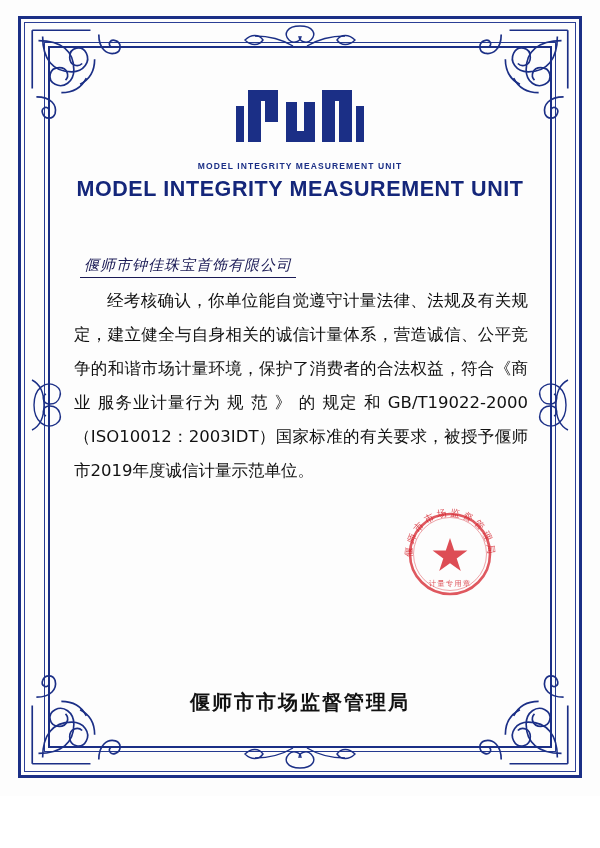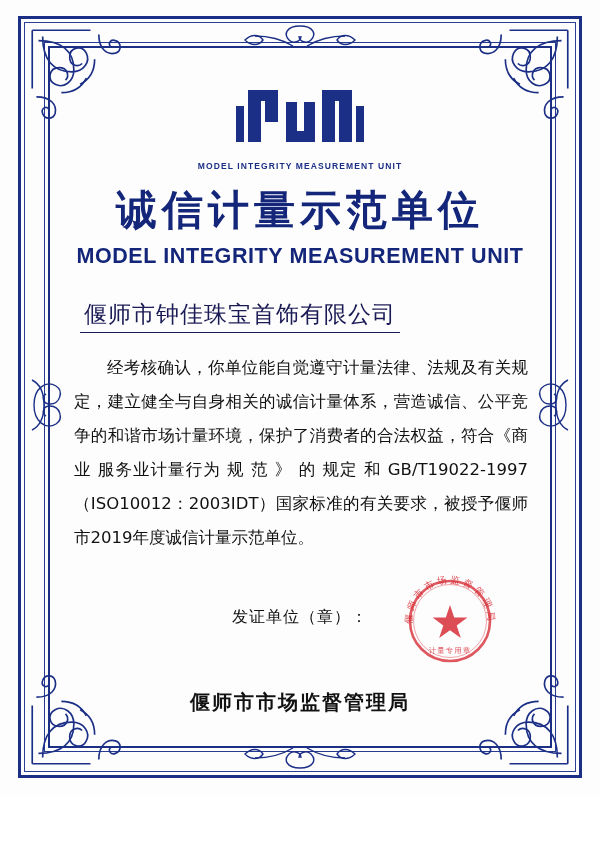--- a/index.html
+++ b/index.html
@@ -149,25 +149,27 @@
     color: #14267a;
   }
   .recipient-line {
     margin-top: 30px;
     padding-left: 22px;
     height: 26px;
   }
   .recipient-name {
     display: inline-block;
     font-family: "Liberation Serif", serif;
-    font-size: 23px;
+    font-style: italic;
+    font-size: 15px;
     color: #1a1a55;
     border-bottom: 1.5px solid #1a1a55;
     padding: 0 4px 2px 4px;
     letter-spacing: 1px;
+    margin-top: 24px;
   }
   .body-text {
     margin-top: 26px;
     padding: 0 14px 0 16px;
     font-size: 16.5px;
     line-height: 34px;
     color: #111;
     text-align: justify;
     text-justify: inter-ideograph;
     font-family: "DejaVu Sans", sans-serif;
@@ -306,33 +308,31 @@
           <rect x="113" y="14" width="13" height="52"></rect>
           <rect x="96" y="14" width="30" height="11"></rect>
           <rect x="10" y="30" width="8" height="36"></rect>
           <rect x="130" y="30" width="8" height="36"></rect>
         </g>
       </svg>
       <div class="logo-caption">MODEL INTEGRITY MEASUREMENT UNIT</div>
     </div>
 
 
-    <div class="title-cn">诚信计量示范单位</div>
     <div class="title-en">MODEL INTEGRITY MEASUREMENT UNIT</div>
 
     <div class="recipient-line">
       <span class="recipient-name">偃师市钟佳珠宝首饰有限公司</span>
     </div>
 
     <div class="body-text">
-      <p>经考核确认，你单位能自觉遵守计量法律、法规及有关规定，建立健全与自身相关的诚信计量体系，营造诚信、公平竞争的和谐市场计量环境，保护了消费者的合法权益，符合《商业 服务业计量行为 规 范 》 的 规定 和 GB/T19022-1997（ISO10012：2003IDT）国家标准的有关要求，被授予偃师市2019年度诚信计量示范单位。</p>
+      <p>经考核确认，你单位能自觉遵守计量法律、法规及有关规定，建立健全与自身相关的诚信计量体系，营造诚信、公平竞争的和谐市场计量环境，保护了消费者的合法权益，符合《商业 服务业计量行为 规 范 》 的 规定 和 GB/T19022-2000（ISO10012：2003IDT）国家标准的有关要求，被授予偃师市2019年度诚信计量示范单位。</p>
     </div>
 
     <div class="issuer-row">
-      <span class="issuer-label">发证单位（章）：</span>
       <div class="stamp">
         <svg viewBox="0 0 104 104">
           <defs>
             <path id="sealarc" d="M 52 52 m -38 0 a 38 38 0 1 1 76 0" fill="none"></path>
           </defs>
           <circle cx="52" cy="52" r="40" fill="none" stroke="#d4202a" stroke-width="2.6" opacity="0.75"></circle>
           <circle cx="52" cy="52" r="36.5" fill="none" stroke="#d4202a" stroke-width="0.8" opacity="0.5"></circle>
           <text font-size="9.5" fill="#d4202a" opacity="0.8" font-family="DejaVu Sans, sans-serif" letter-spacing="3">
             <textPath href="#sealarc" startOffset="50%" text-anchor="middle">偃师市市场监督管理局</textPath>
           </text>

